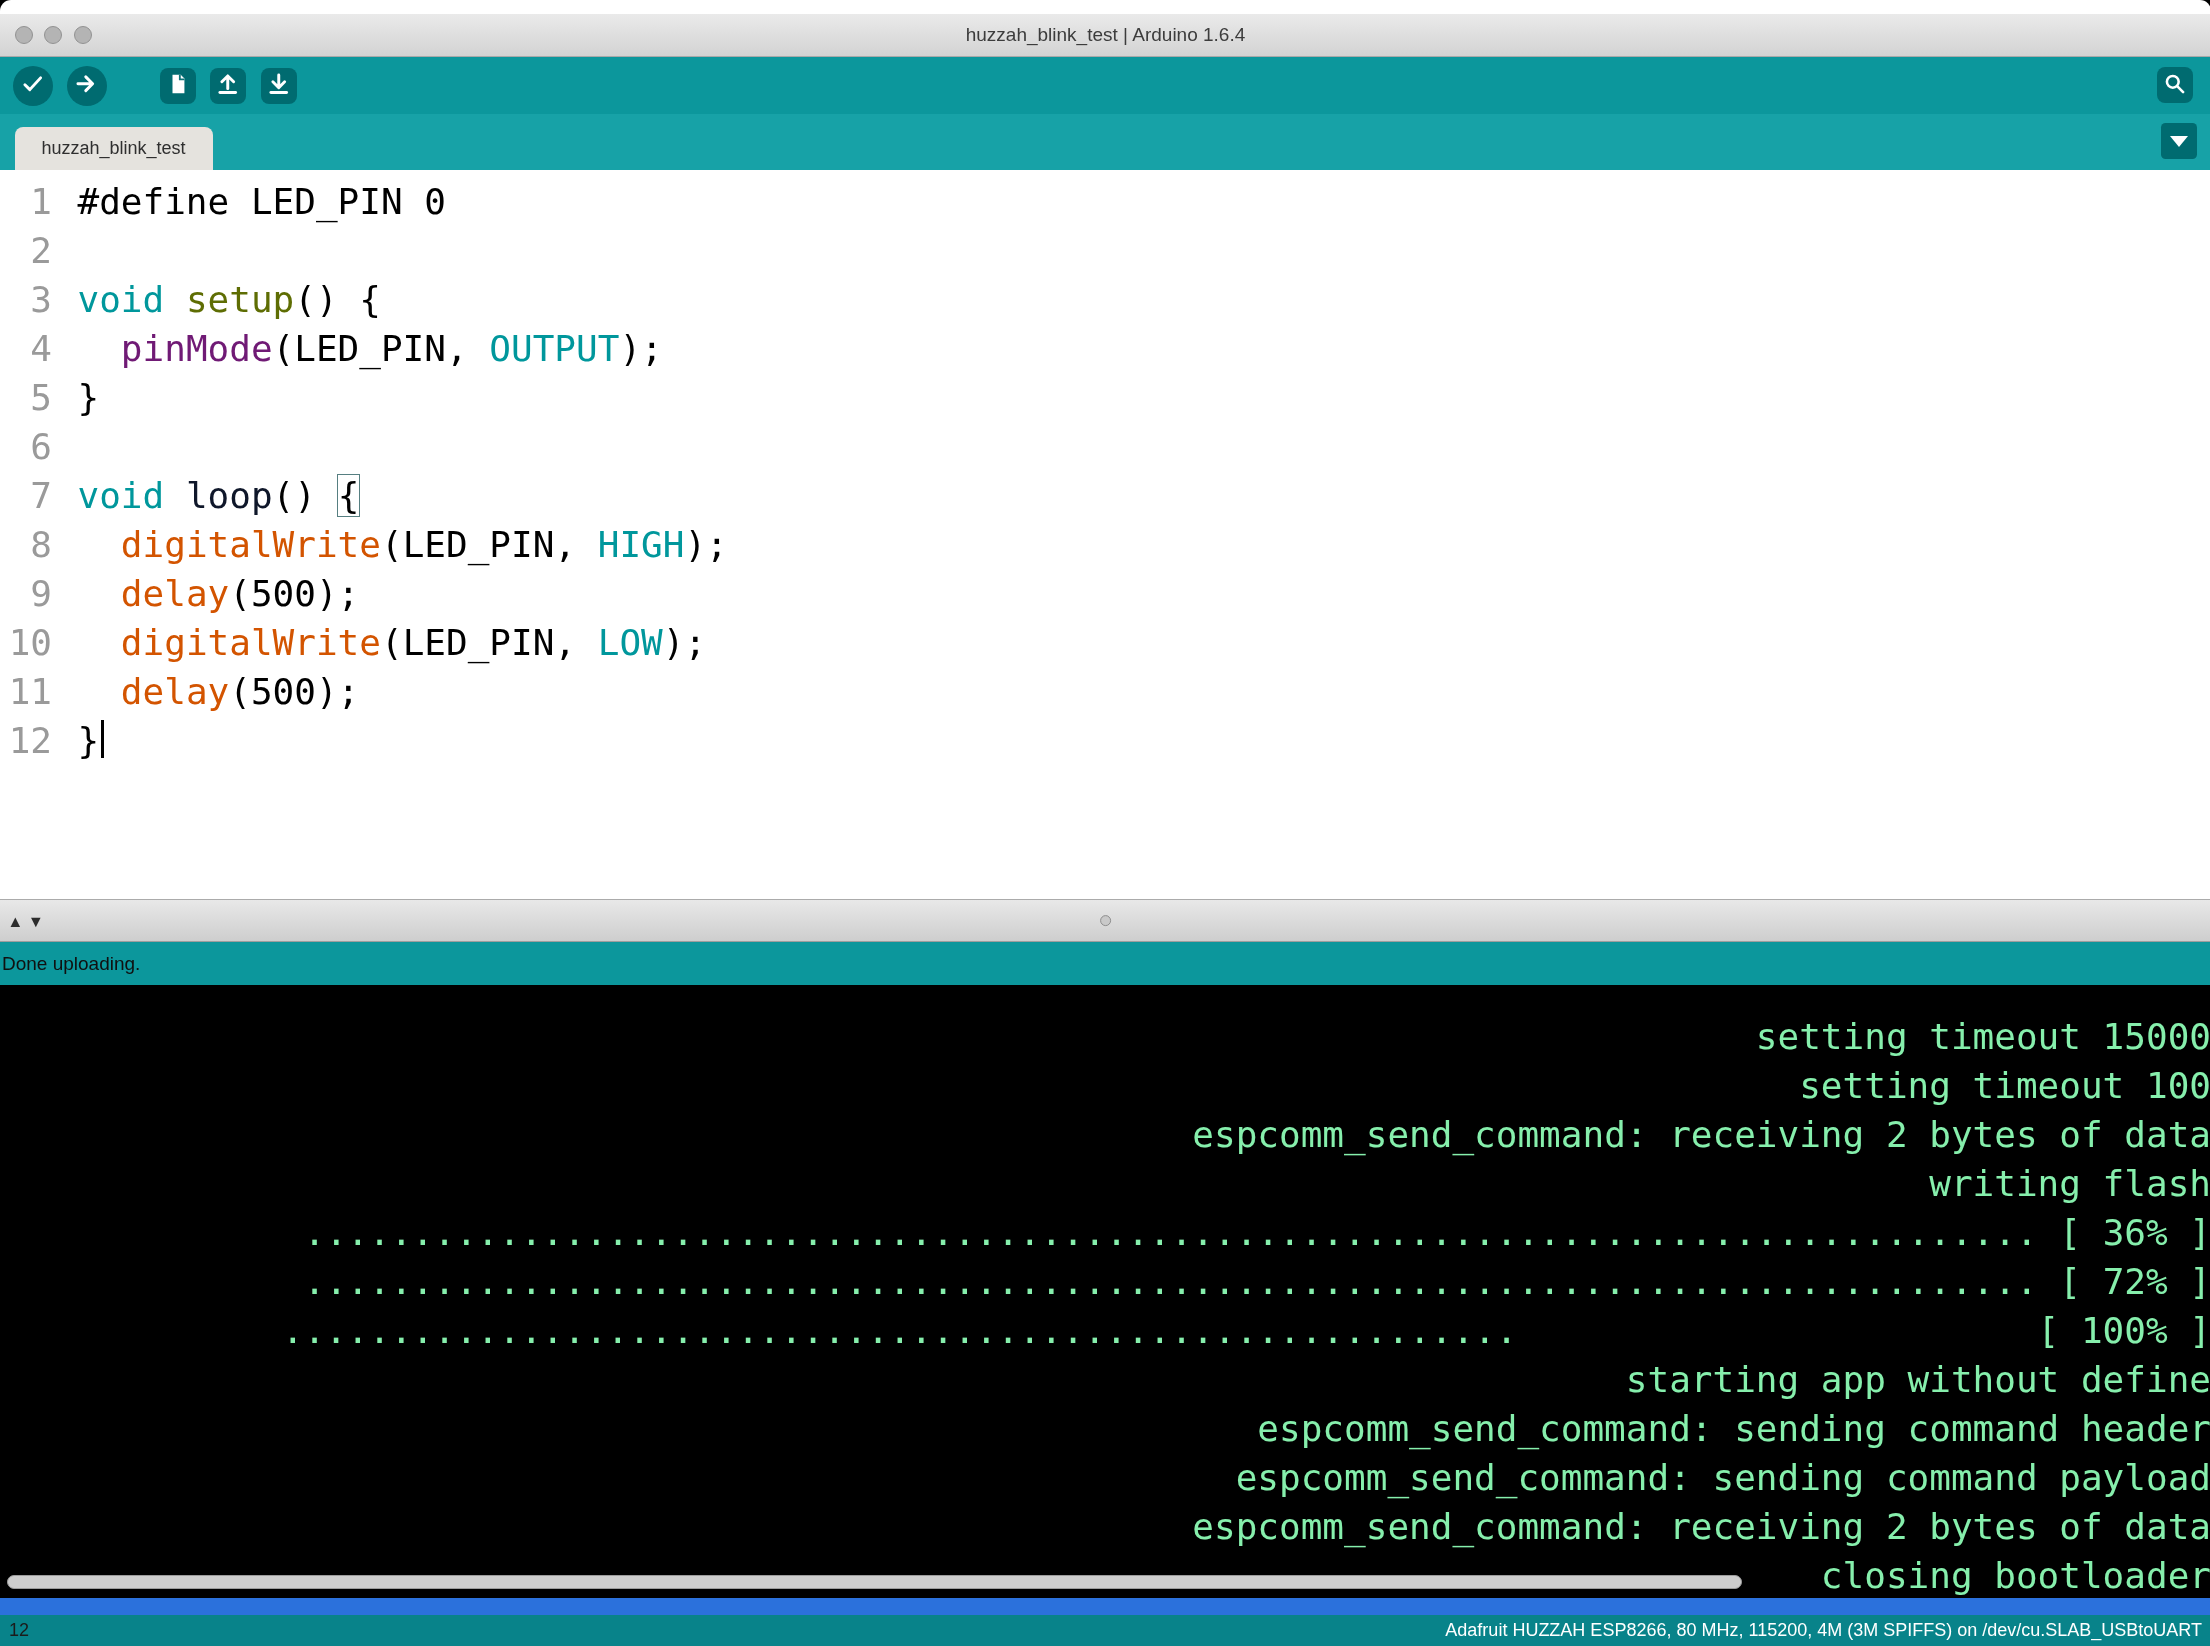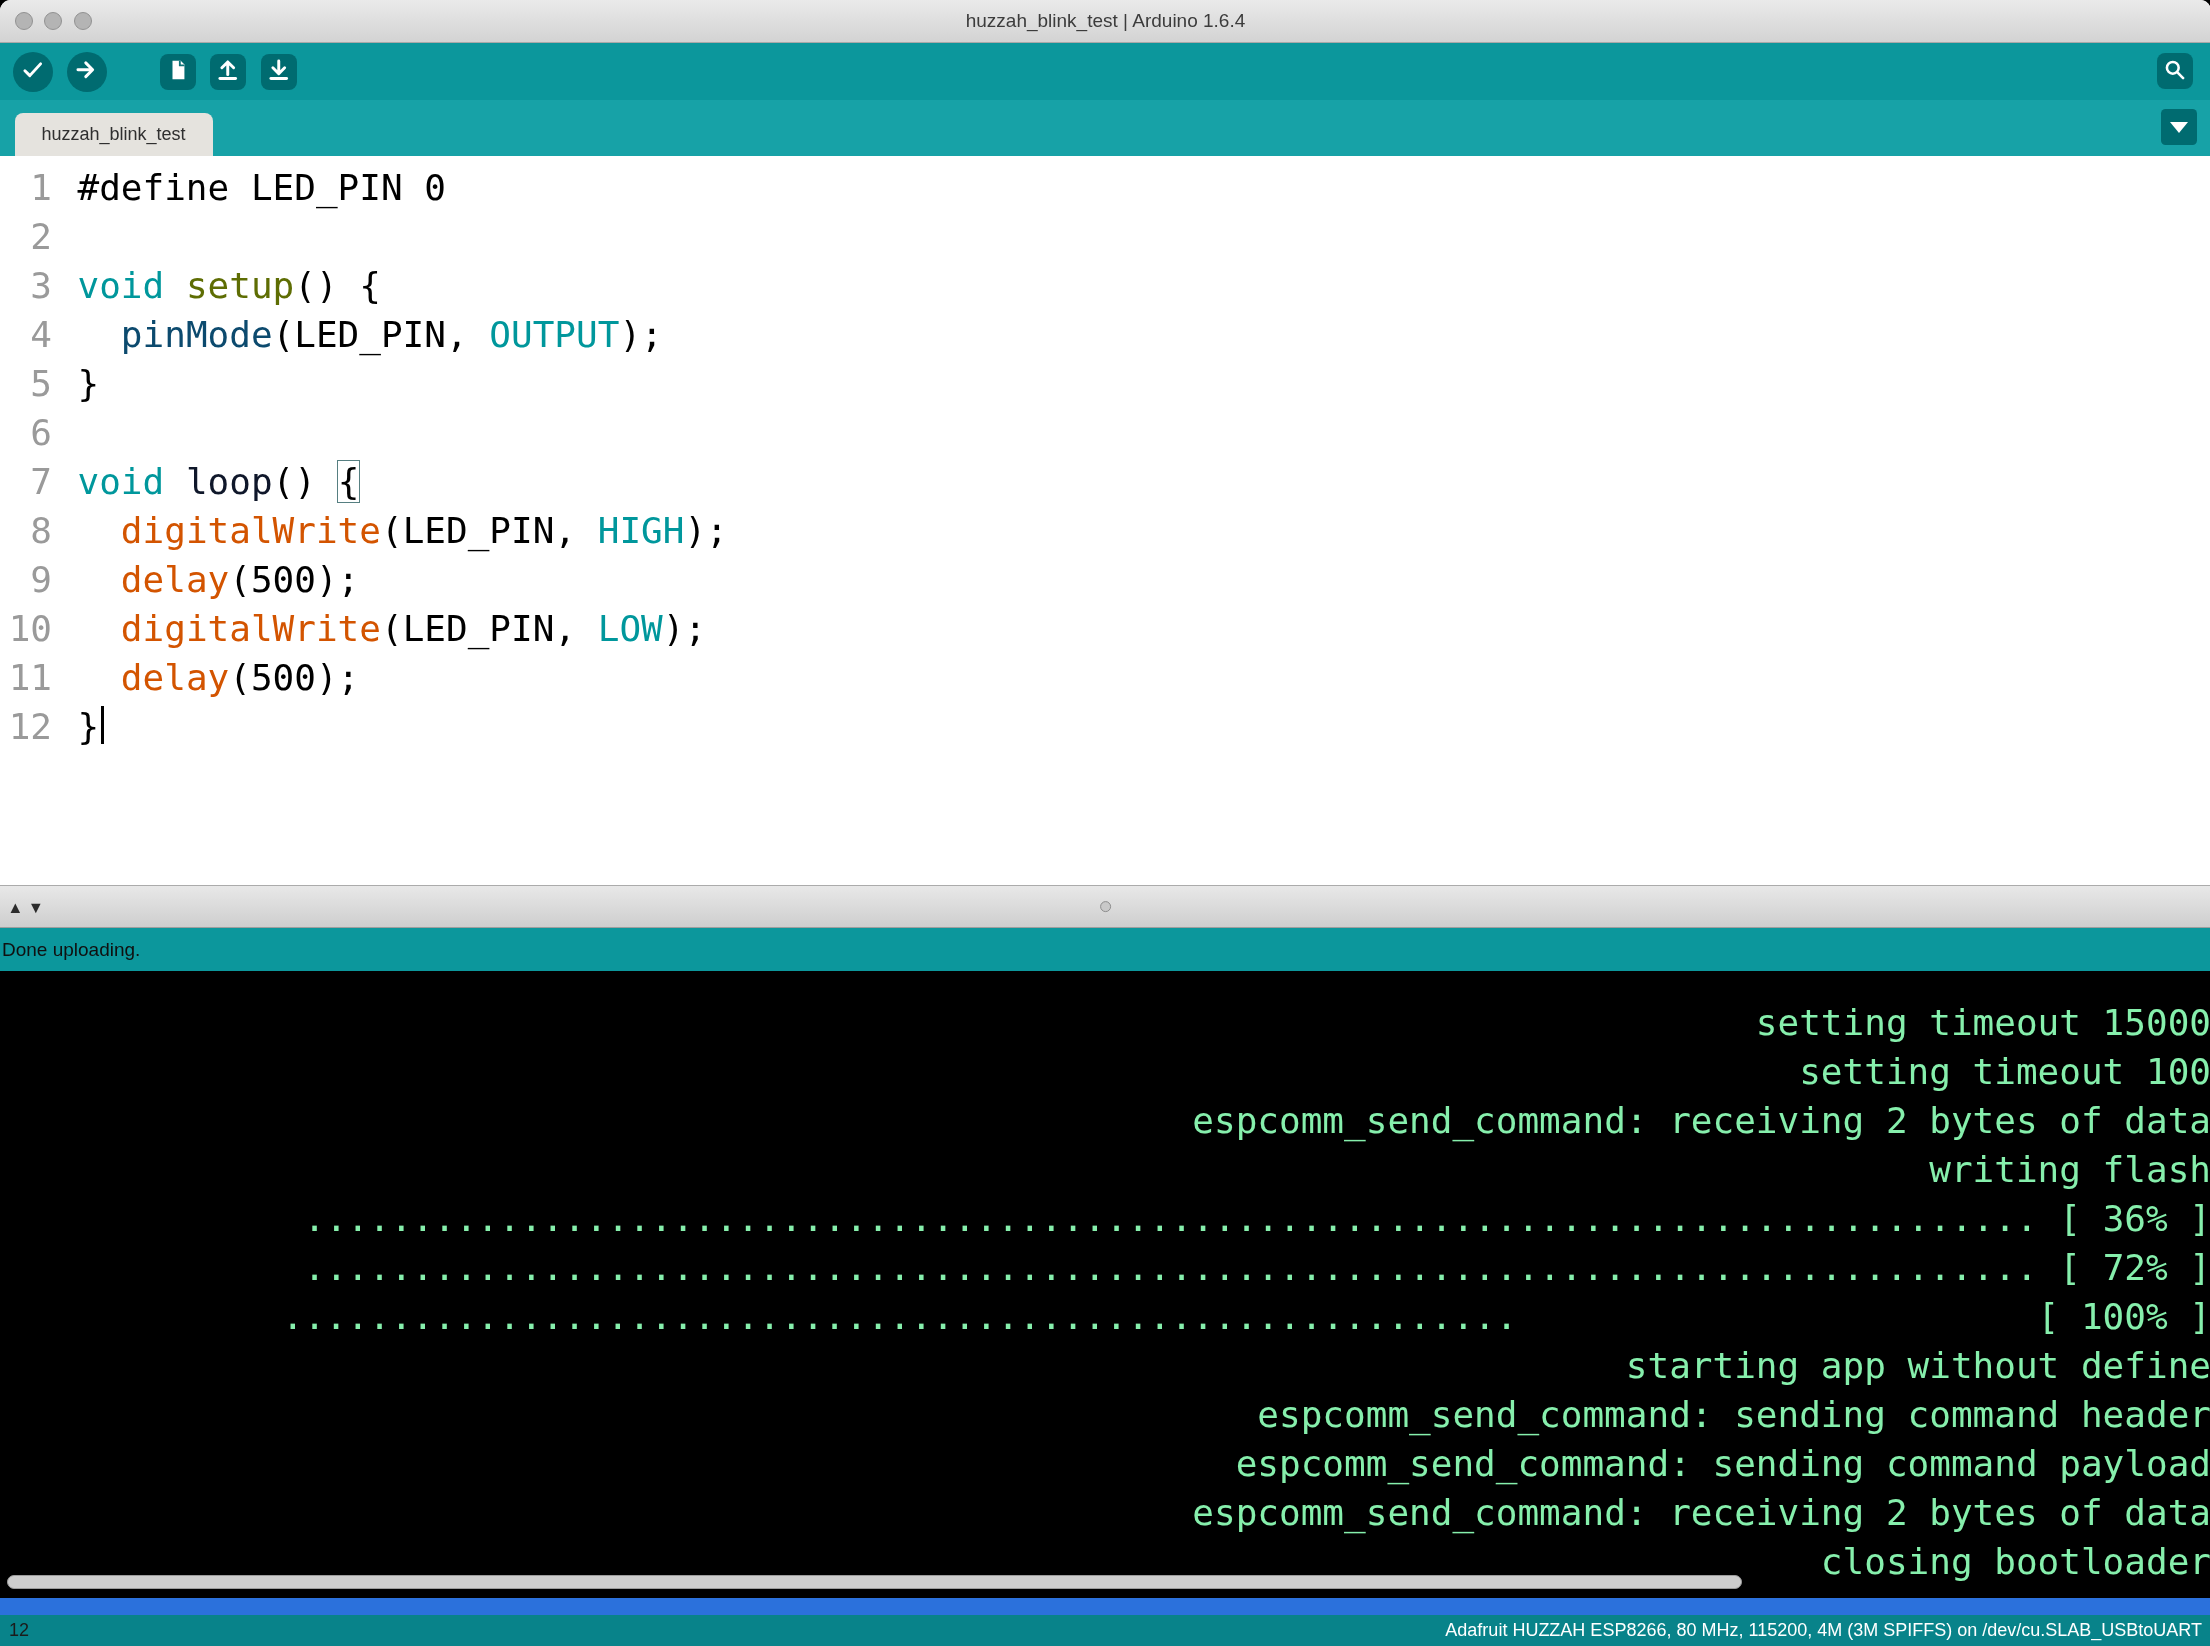--- a/index.html
+++ b/index.html
@@ -1,20 +1,20 @@
 <!DOCTYPE html>
 <html style="--teal: #0C979C; --teal-light: #17A2A7; --teal-dark: #006B70; --tab-bg: #E5E3DE; --footer-teal: #08838A; --progress-blue: #2B71DC;font-size:14.5px"><head>
 <meta charset="utf-8">
 <style>
   * { margin:0; padding:0; box-sizing:border-box; }
   html,body { width:2211px; height:1646px; background:#000; font-family:"Liberation Sans",sans-serif; overflow:hidden; }
   .window { width:2211px; height:1646px; border-radius:11px 11px 0 0; overflow:hidden; display:flex; flex-direction:column; background:#fff; }
 
   
-  .titlebar { height:43px; flex:0 0 auto; background:linear-gradient(#EAEAEA,#D3D3D3); border-bottom:0.9px solid #A9A9A9; position:relative; display:flex; align-items:center; justify-content:center; }
+  .titlebar { height:43px; flex:0 0 auto; background:linear-gradient(#EAEAEA,#D3D3D3); border-bottom:0.9px solid #A9A9A9; position:relative; display:flex; align-items:center; justify-content:center;margin-top:14px; }
   .traffic { position:absolute; left:14.5px; top:11.8px; display:flex; gap:11.8px; }
   .light { width:18px; height:18px; border-radius:50%; background:#B4B4B4; border:0.9px solid #929292; }
   .title { font-size:19px; color:#3C3C3C; }
 
   
   .toolbar { height:57px; flex:0 0 auto; background:var(--teal,#0C979C); display:flex; align-items:center; padding:0 12.7px; gap:14.5px; position:relative; }
   .tb-btn { width:36px; height:36px; border-radius:8.1px; background:var(--teal-dark,#006B70); display:flex; align-items:center; justify-content:center; flex:0 0 auto; }
   .tb-btn.circle { width:40px; height:40px; border-radius:50%; }
   .tb-gap { width:23.5px; flex:0 0 auto; }
   .serial { position:absolute; right:18px; top:10px; }
@@ -138,21 +138,21 @@
         <div style="color: rgb(154, 154, 154);">8</div>
         <div style="color: rgb(154, 154, 154);">9</div>
         <div style="color: rgb(154, 154, 154);">10</div>
         <div style="color: rgb(154, 154, 154);">11</div>
         <div style="color: rgb(154, 154, 154);">12</div>
       </div>
     <div class="codearea">
         <div class="code-line"><span style="color: rgb(0, 0, 0);">#define LED_PIN 0</span></div>
         <div class="code-line"></div>
         <div class="code-line"><span style="color: rgb(0, 151, 156);">void</span><span style="color: rgb(0, 0, 0);"> </span><span style="color: rgb(94, 109, 3);">setup</span><span style="color: rgb(0, 0, 0);">() {</span></div>
-        <div class="code-line"><span style="color: rgb(0, 0, 0);">  </span><span style="color: #0c4a6e;">pinMode</span><span style="color: rgb(0, 0, 0);">(LED_PIN, </span><span style="color: rgb(0, 151, 156);">OUTPUT</span><span style="color: rgb(0, 0, 0);">);</span></div>
+        <div class="code-line"><span style="color: rgb(0, 0, 0);">  </span><span style="color: #701a75;">pinMode</span><span style="color: rgb(0, 0, 0);">(LED_PIN, </span><span style="color: rgb(0, 151, 156);">OUTPUT</span><span style="color: rgb(0, 0, 0);">);</span></div>
         <div class="code-line"><span style="color: rgb(0, 0, 0);">}</span></div>
         <div class="code-line"></div>
         <div class="code-line"><span style="color: rgb(0, 151, 156);">void</span><span style="color: rgb(0, 0, 0);"> </span><span style="color: #0f172a;">loop</span><span style="color: rgb(0, 0, 0);">() </span><span class="brace-box" style="color: rgb(0, 0, 0);">{</span></div>
         <div class="code-line"><span style="color: rgb(0, 0, 0);">  </span><span style="color: rgb(211, 84, 0);">digitalWrite</span><span style="color: rgb(0, 0, 0);">(LED_PIN, </span><span style="color: rgb(0, 151, 156);">HIGH</span><span style="color: rgb(0, 0, 0);">);</span></div>
         <div class="code-line"><span style="color: rgb(0, 0, 0);">  </span><span style="color: rgb(211, 84, 0);">delay</span><span style="color: rgb(0, 0, 0);">(500);</span></div>
         <div class="code-line"><span style="color: rgb(0, 0, 0);">  </span><span style="color: rgb(211, 84, 0);">digitalWrite</span><span style="color: rgb(0, 0, 0);">(LED_PIN, </span><span style="color: rgb(0, 151, 156);">LOW</span><span style="color: rgb(0, 0, 0);">);</span></div>
         <div class="code-line"><span style="color: rgb(0, 0, 0);">  </span><span style="color: rgb(211, 84, 0);">delay</span><span style="color: rgb(0, 0, 0);">(500);</span></div>
         <div class="code-line"><span style="color: rgb(0, 0, 0);">}</span><span class="caret"></span></div>
       </div>
   </div>

